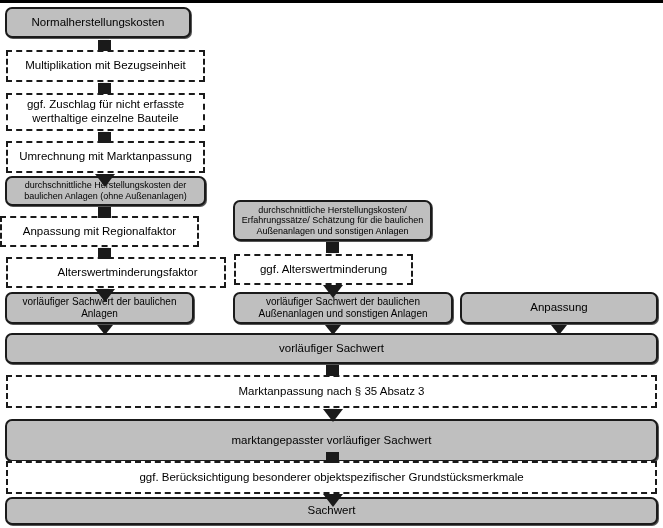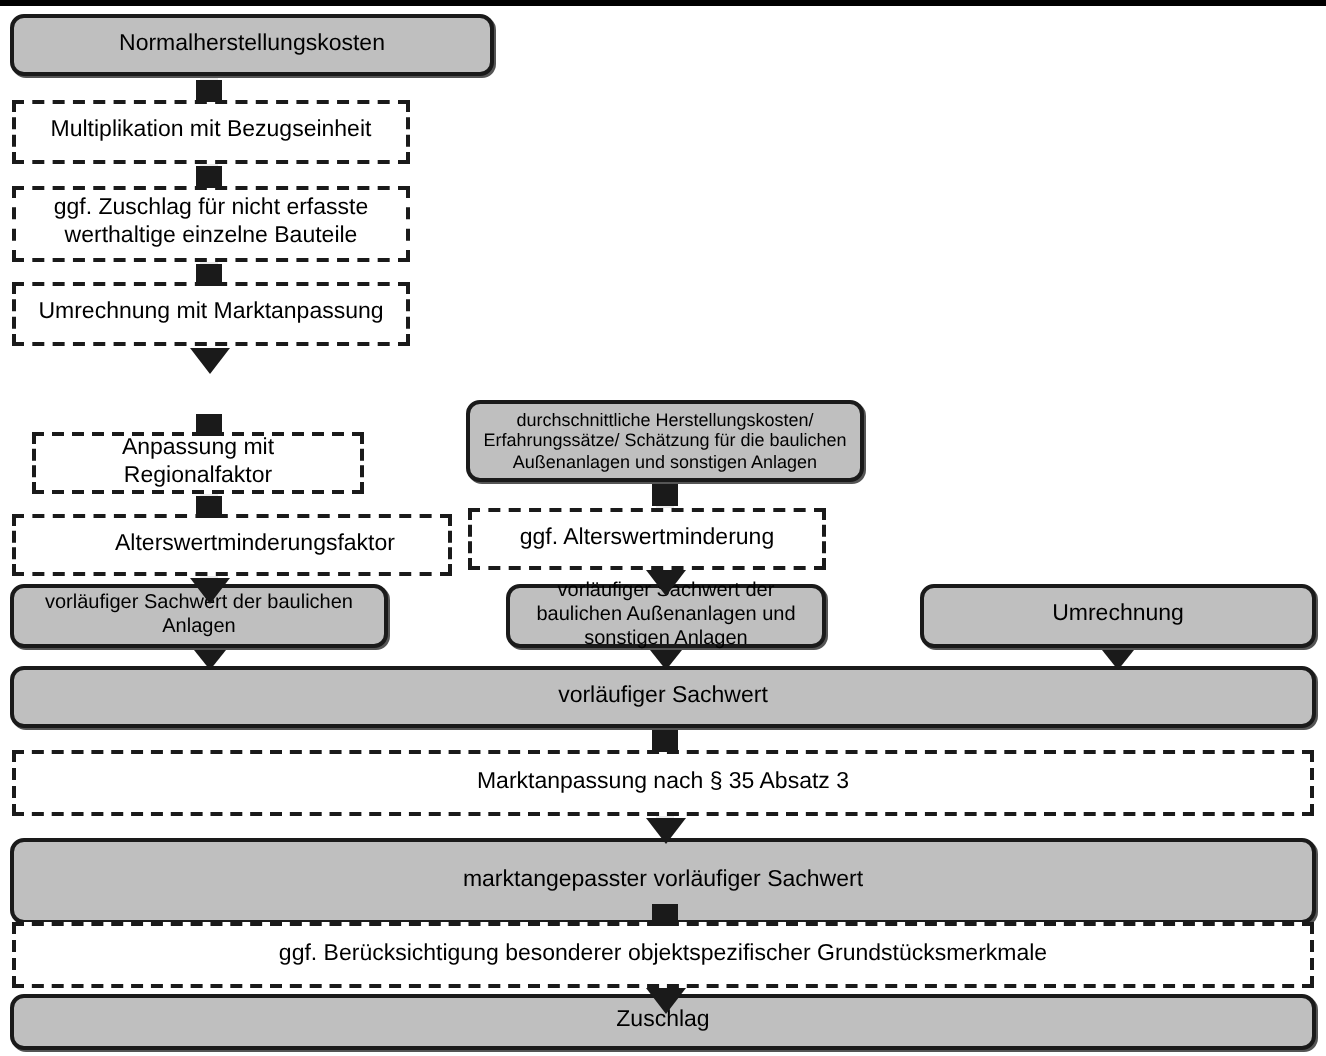--- a/index.html
+++ b/index.html
@@ -98,21 +98,21 @@
 <div id="flowchart">
 
   <div class="scan-edge-top"></div>
 
   <div class="spine" style="left:100px; top:37px; height:128px;"></div>
   <div class="spine" style="left:100px; top:207px; height:82px;"></div>
   <div class="spine" style="left:328px; top:241px; height:48px;"></div>
   <div class="spine" style="left:328px; top:363px; height:48px;"></div>
   <div class="spine" style="left:328px; top:452px; height:48px;"></div>
 
-  <div class="node solid fs-11" style="left:5px; top:7px; width:242px; height:31px;">
+  <div class="node solid fs-11" style="left:5px; top:7px; width:186px; height:31px;">
     <span class="label">Normalherstellungskosten</span>
   </div>
 
   <div class="conn conn-square" style="left:98px; top:40px;"></div>
 
   <div class="node dashed fs-11" style="left:6px; top:50px; width:199px; height:32px;">
     <span class="label">Multiplikation mit Bezugseinheit</span>
   </div>
 
   <div class="conn conn-square" style="left:98px; top:83px;"></div>
@@ -122,24 +122,27 @@
   </div>
 
   <div class="conn conn-square" style="left:98px; top:132px;"></div>
 
   <div class="node dashed fs-11" style="left:6px; top:141px; width:199px; height:32px;">
     <span class="label">Umrechnung mit Marktanpassung</span>
   </div>
 
   <div class="conn conn-arrow" style="left:95px; top:174px;"></div>
 
+  <div class="node solid fs-9" style="left:5px; top:176px; width:201px; height:30px;">
+    <span class="label">durchschnittliche Herstellungskosten der baulichen Anlagen (ohne Außenanlagen)</span>
+  </div>
 
   <div class="conn conn-square" style="left:98px; top:207px;"></div>
 
-  <div class="node dashed fs-11" style="left:16px; top:216px; width:166px; height:31px;">
+  <div class="node dashed fs-11" style="left:0; top:216px; width:199px; height:31px;">
     <span class="label">Anpassung mit Regionalfaktor</span>
   </div>
 
   <div class="conn conn-square" style="left:98px; top:248px;"></div>
 
   <div class="node dashed fs-11" style="left:6px; top:257px; width:220px; height:31px;padding-left:29px;">
     <span class="label">Alterswertminderungsfaktor</span>
   </div>
 
   <div class="conn conn-arrow" style="left:95px; top:289px;"></div>
@@ -155,28 +158,28 @@
   </div>
 
   <div class="conn conn-square" style="left:326px; top:242px;"></div>
 
   <div class="node dashed fs-11" style="left:234px; top:254px; width:179px; height:31px;">
     <span class="label">ggf. Alterswertminderung</span>
   </div>
 
   <div class="conn conn-arrow" style="left:323px; top:285px;"></div>
 
-  <div class="node solid fs-10" style="left:233px; top:292px; width:160px; height:32px;margin-left:20px;">
+  <div class="node solid fs-10" style="left:233px; top:292px; width:220px; height:32px;">
     <span class="label">vorläufiger Sachwert der baulichen Außenanlagen und sonstigen Anlagen</span>
   </div>
 
   <div class="conn conn-arrow-sm" style="left:325px; top:325px;"></div>
 
   <div class="node solid fs-11" style="left:460px; top:292px; width:198px; height:32px;">
-    <span class="label">Umrechnung</span>
+    <span class="label">Anpassung</span>
   </div>
 
   <div class="conn conn-arrow-sm" style="left:551px; top:325px;"></div>
 
   <div class="node solid fs-11" style="left:5px; top:333px; width:653px; height:31px;">
     <span class="label">vorläufiger Sachwert</span>
   </div>
 
   <div class="conn conn-square" style="left:326px; top:365px;"></div>
 
@@ -192,16 +195,16 @@
 
   <div class="conn conn-square" style="left:326px; top:452px;"></div>
 
   <div class="node dashed fs-11" style="left:6px; top:461px; width:651px; height:33px;">
     <span class="label">ggf. Berücksichtigung besonderer objektspezifischer Grundstücksmerkmale</span>
   </div>
 
   <div class="conn conn-arrow" style="left:323px; top:494px;"></div>
 
   <div class="node solid fs-11" style="left:5px; top:497px; width:653px; height:28px;">
-    <span class="label">Zuschlag</span>
+    <span class="label">Sachwert</span>
   </div>
 
 </div>
 
 </body></html>

